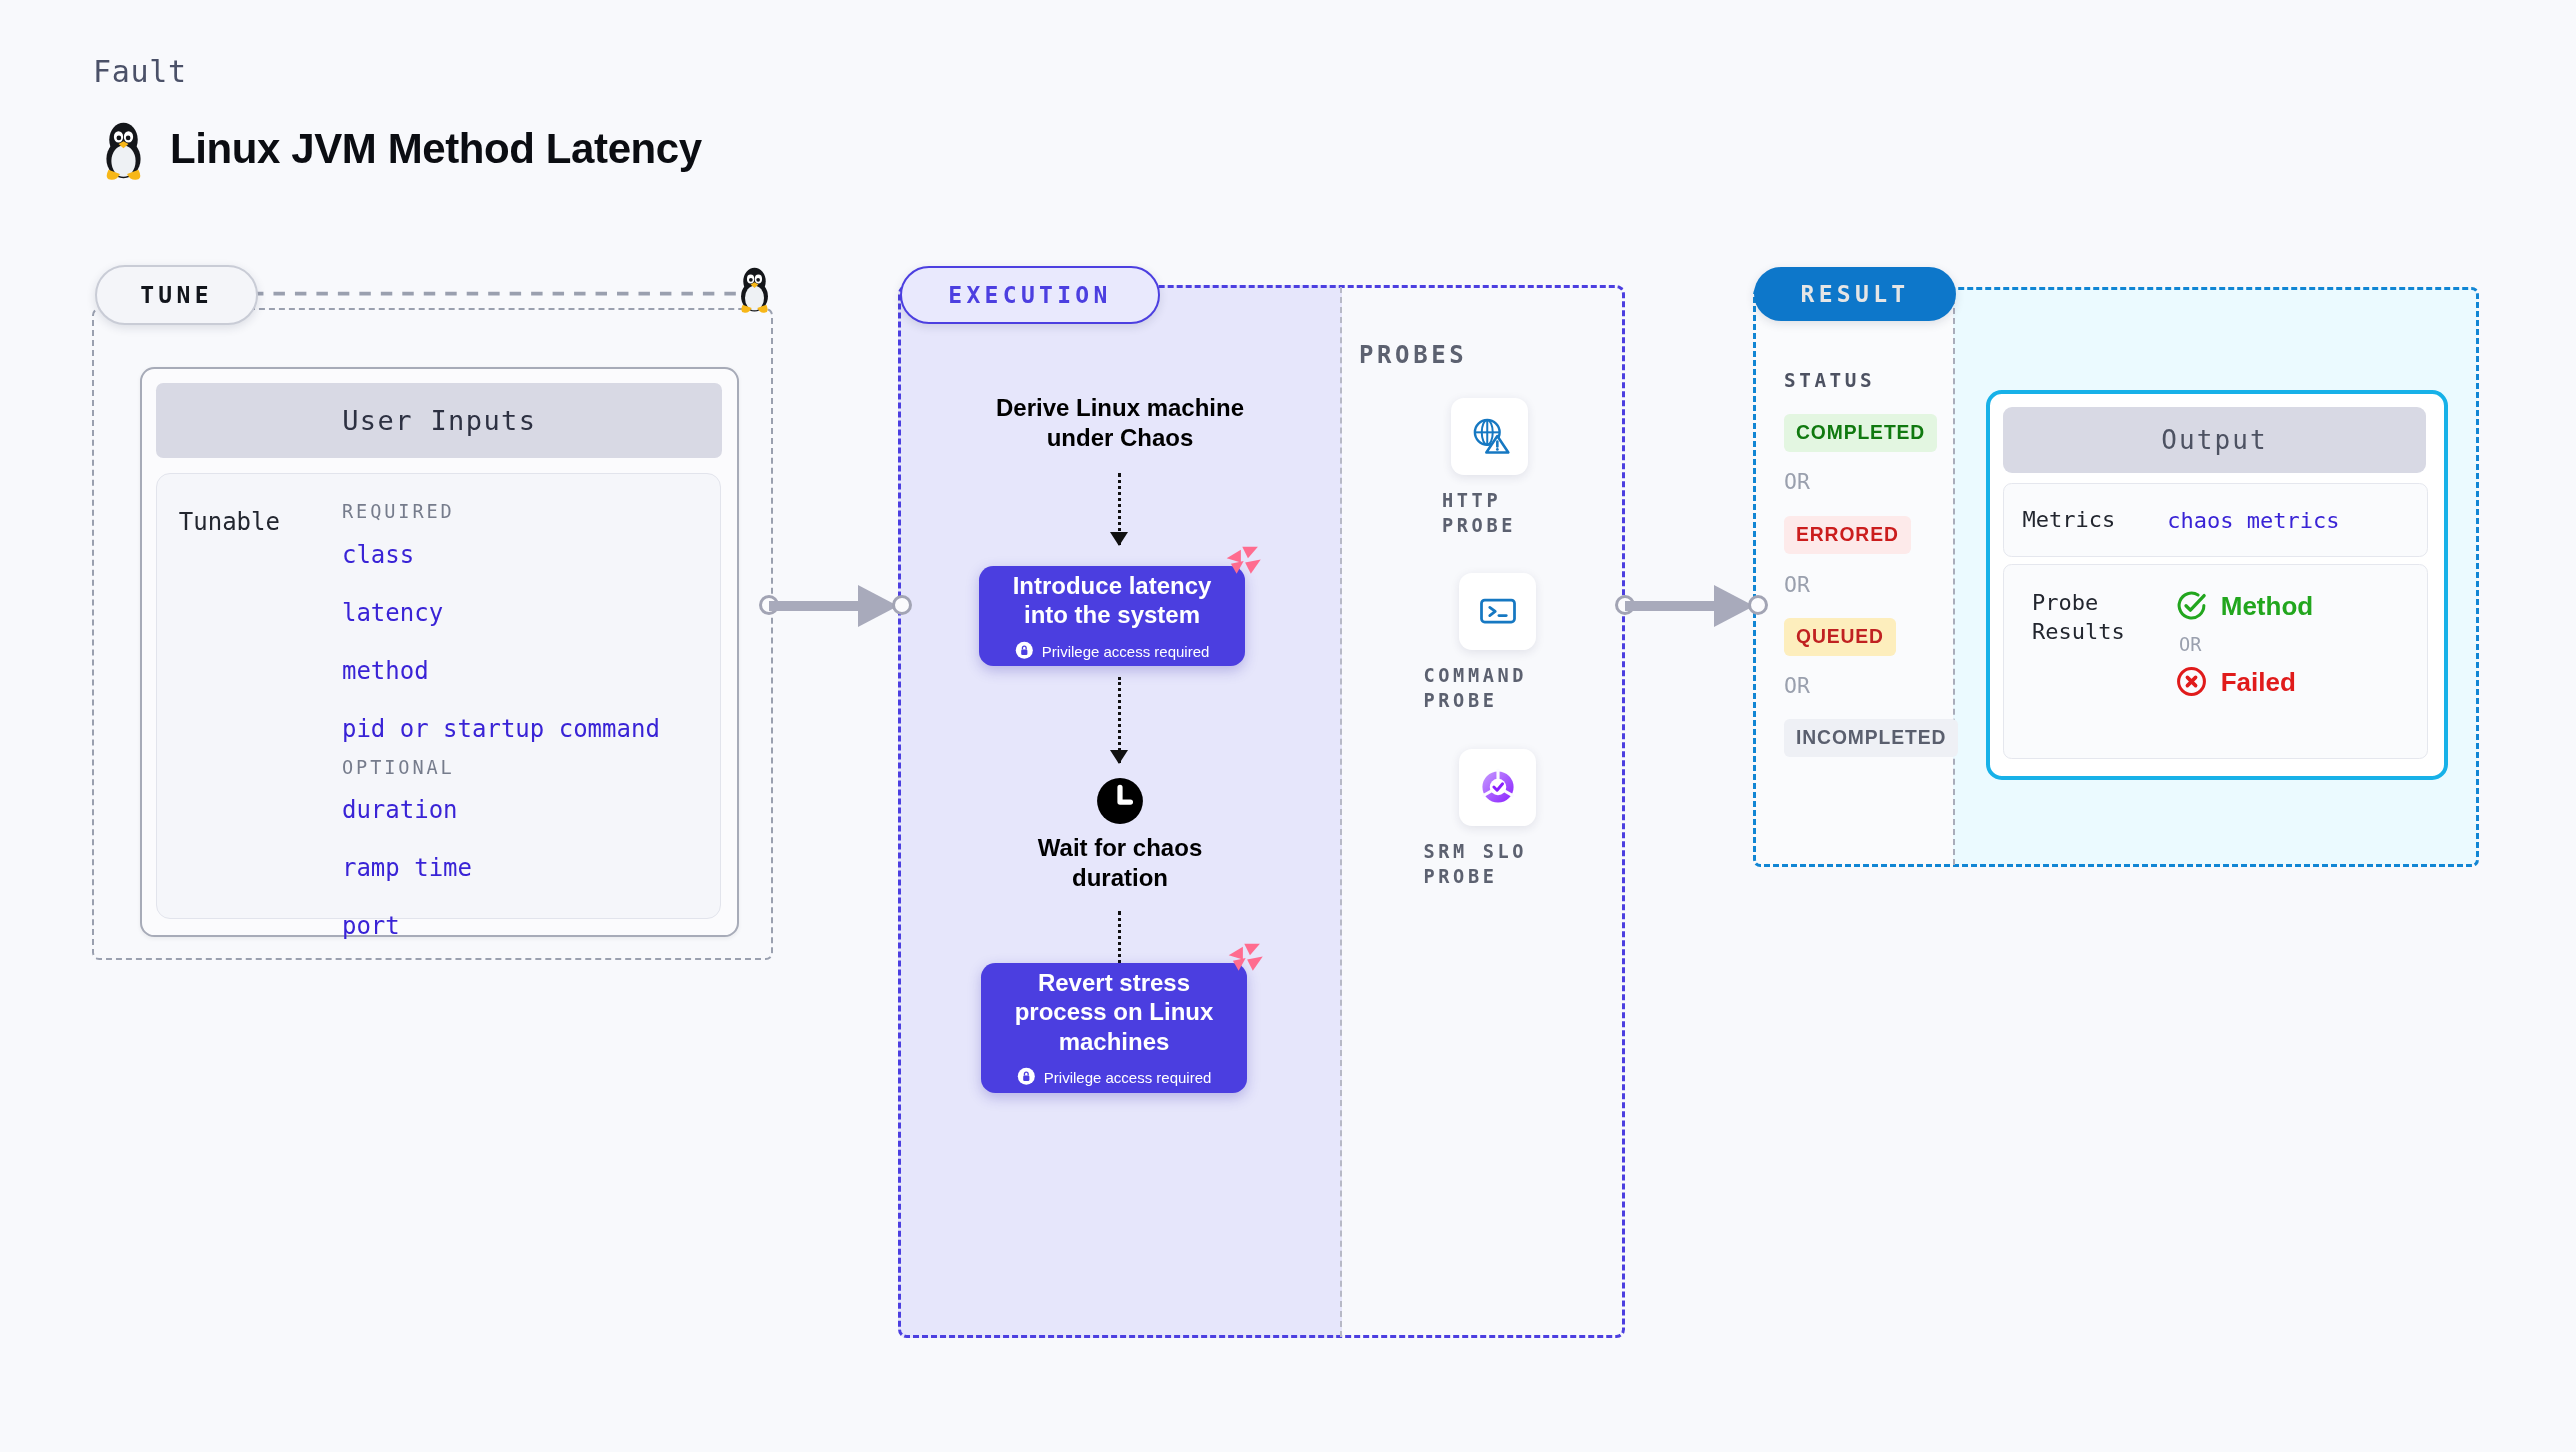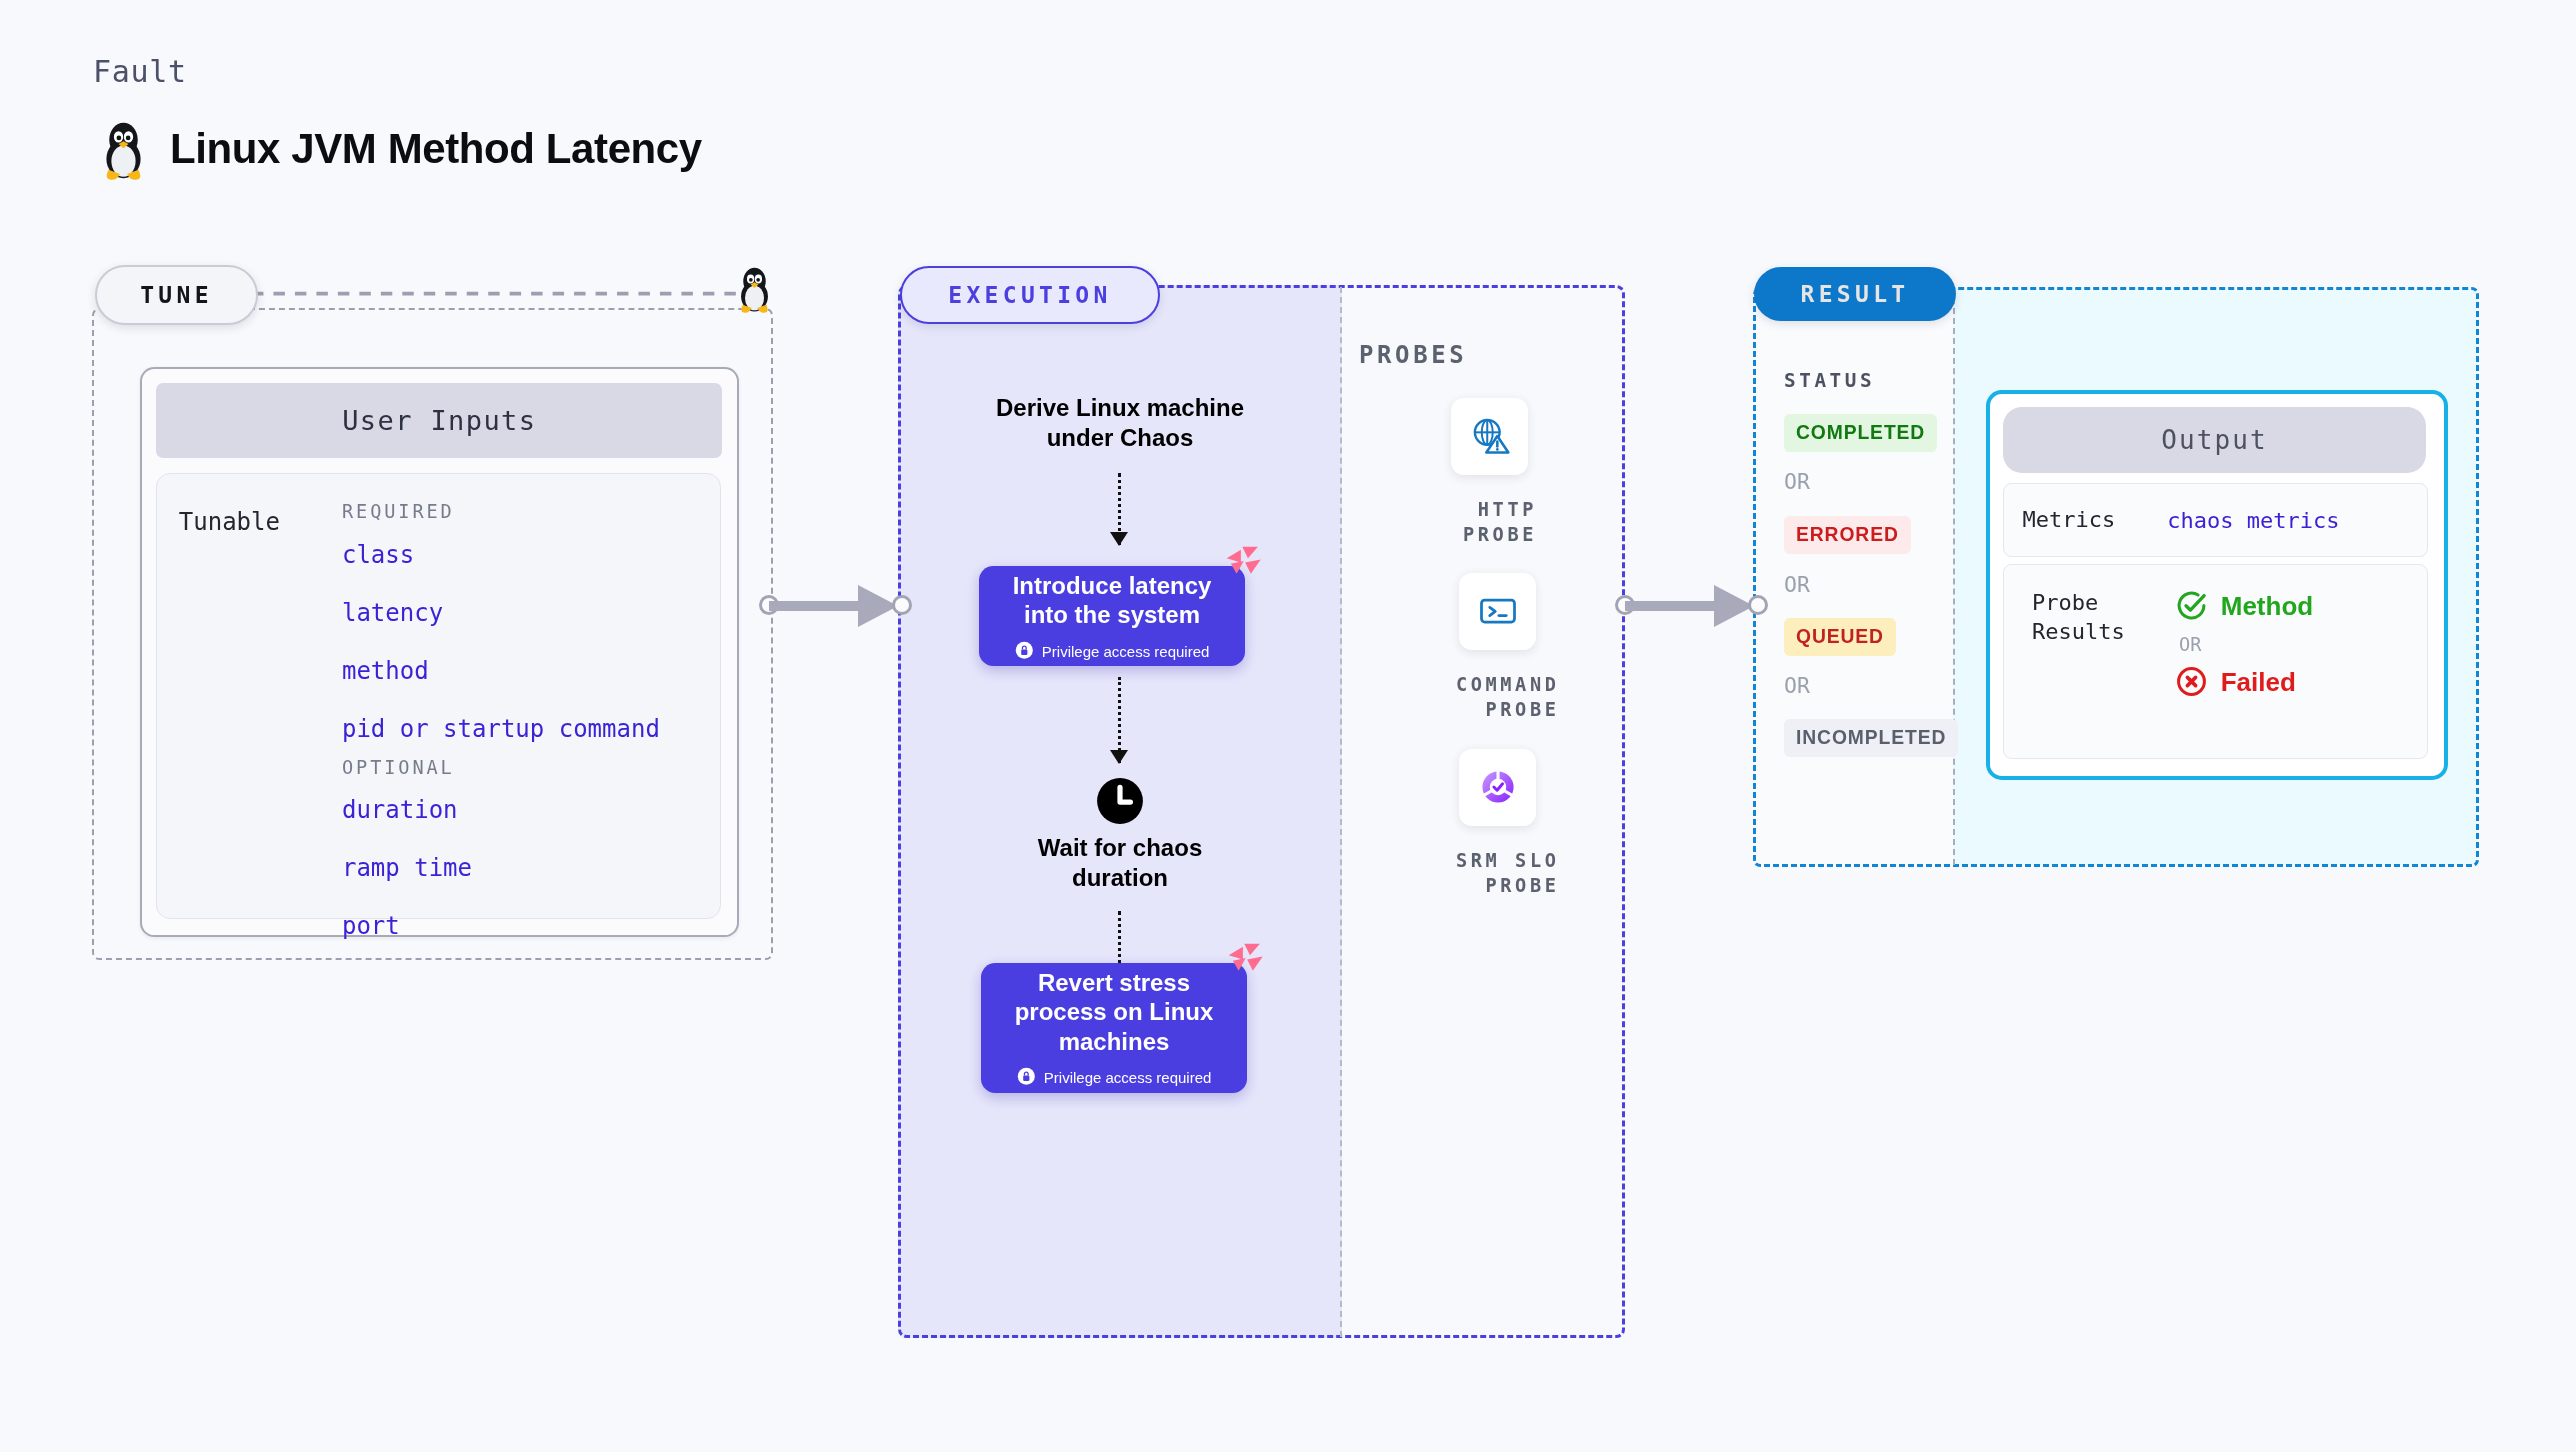--- a/index.html
+++ b/index.html
@@ -146,21 +146,21 @@
   .clock-icon{position:absolute;}
 
   
   .probe-tile{position:absolute;display:flex;flex-direction:column;align-items:center;}
   .probe-chip{
     width:77px;height:77px;background:#fff;border-radius:13px;
     box-shadow:0 2.9px 10px rgba(35,40,80,.10);
     display:flex;align-items:center;justify-content:center;
   }
   .probe-name{
-    margin-top:22px;text-align:right;
+    margin-top:13px;text-align:left;
     font-family:"DejaVu Sans Mono","Liberation Mono",monospace;
     font-size:18.6px;font-weight:bold;color:#5c6170;letter-spacing:3.6px;line-height:1.35;
   }
 
   
   #result-outer{
     position:absolute;left:1753px;top:287px;width:726px;height:580px;
     border:3.6px dashed #1186d4;border-radius:7.2px;box-sizing:border-box;
   }
   #result-status-col{
@@ -194,21 +194,21 @@
     font-family:"DejaVu Sans Mono","Liberation Mono",monospace;
     font-size:21.5px;color:#9aa0ae;
   }
 
   #output-card{
     position:absolute;left:1986px;top:390px;width:462px;height:390px;
     background:#fff;border:4.3px solid #17b1e8;border-radius:15.8px;box-sizing:border-box;
   }
   #output-head{
     position:absolute;left:13px;top:13px;width:423px;height:66px;
-    background:#d8d9e4;border-radius:19px;
+    background:#d8d9e4;border-radius:9px;
     display:flex;align-items:center;justify-content:center;
     font-family:"DejaVu Sans Mono","Liberation Mono",monospace;
     font-size:26px;color:#4d5262;letter-spacing:2.1px;
   }
   #metrics-row{
     position:absolute;left:13px;top:89px;width:423px;height:72px;
     background:#fafbfd;border:1.4px solid #e5e7ee;border-radius:8.6px;
     display:flex;align-items:center;
   }
   .out-key{

